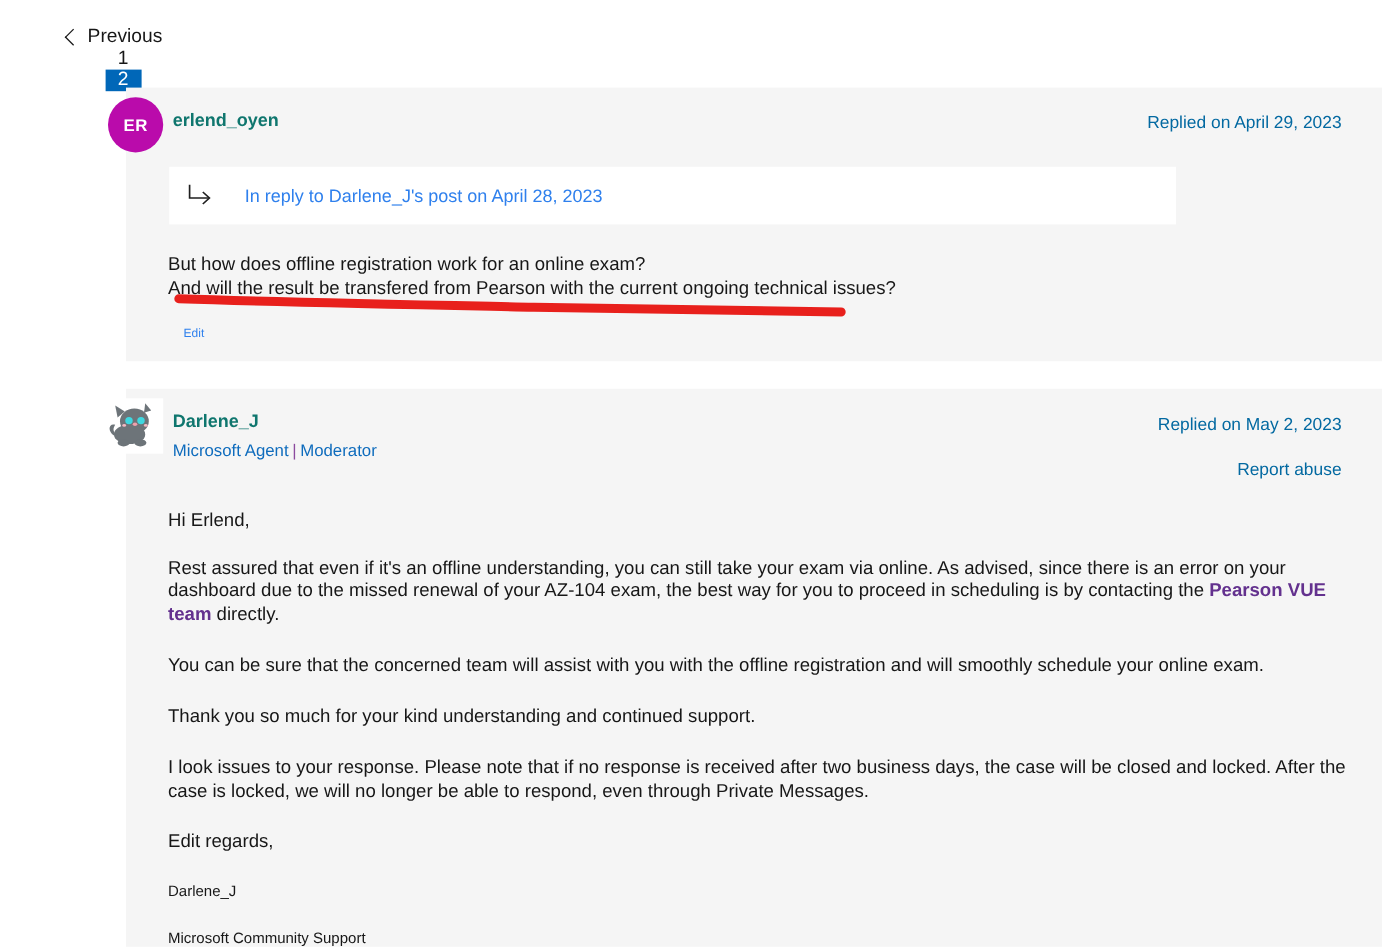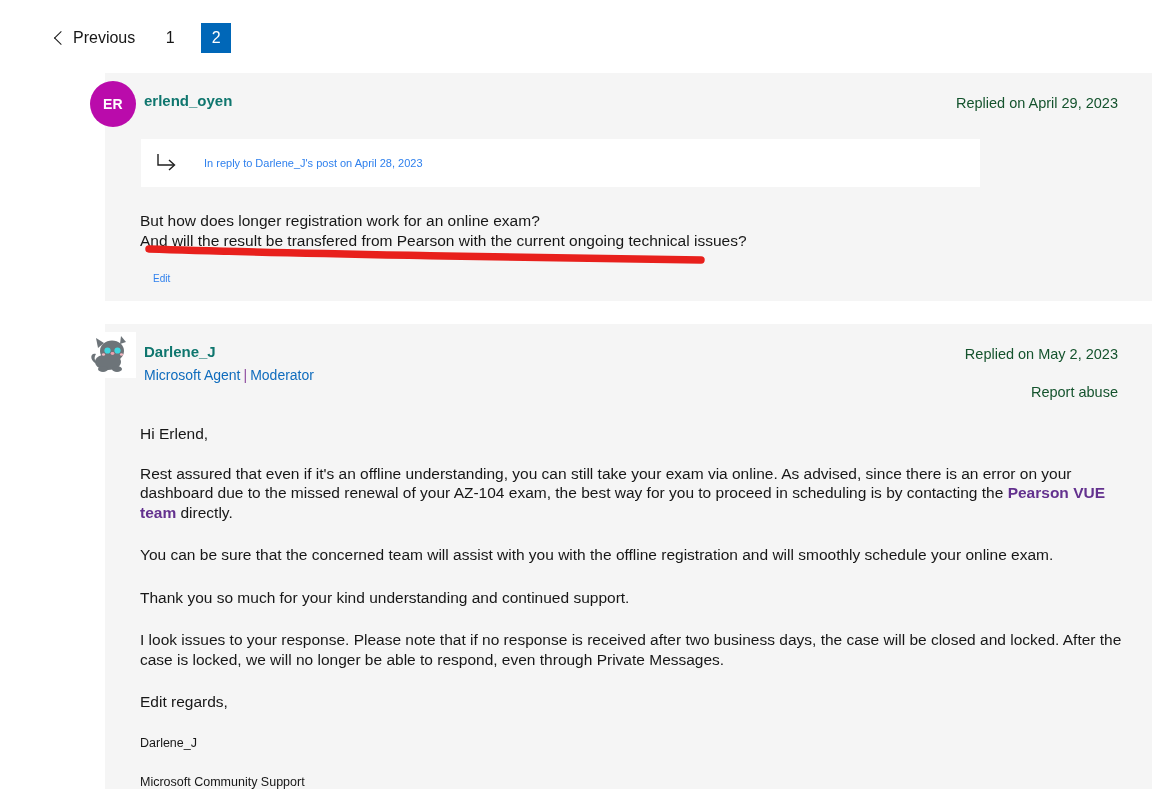--- a/index.html
+++ b/index.html
@@ -15,20 +15,21 @@
   }
 
   
   .pagination {
     position: absolute;
     left: 50px;
     top: 22px;
     display: flex;
     align-items: center;
     height: 32px;
+    flex-direction: column;
   }
   .pg-prev {
     display: flex;
     align-items: center;
     gap: 9px;
     color: #171717;
     font-size: 16px;
     cursor: pointer;
     padding: 0 4px;
   }
@@ -127,21 +128,21 @@
 
   .post-meta {
     position: absolute;
     right: 40px;
     top: 20px;
     text-align: right;
   }
   .meta-link {
     display: block;
     font-size: 14.5px;
-    color: #14532d;
+    color: #0369a1;
     cursor: pointer;
     line-height: 20px;
   }
   .meta-link.second { margin-top: 18px; }
 
   
   .quote-box {
     position: absolute;
     left: 36px;
     top: 66px;
@@ -152,21 +153,21 @@
     align-items: center;
     padding-left: 14px;
   }
   .reply-arrow-icon {
     width: 22px;
     height: 20px;
     flex: 0 0 22px;
     margin-right: 27px;
   }
   .quote-link {
-    font-size: 11px;
+    font-size: 15px;
     color: #2f80ed;
     cursor: pointer;
   }
 
   
   .body-1 {
     position: absolute;
     left: 35px;
     top: 138px;
     font-size: 15.5px;
@@ -243,21 +244,21 @@
 
   <div class="quote-box">
     <svg class="reply-arrow-icon" viewBox="0 0 22 20">
       <path d="M3 1 L3 12 L19 12" fill="none" stroke="#1f1f1f" stroke-width="1.4"></path>
       <path d="M14 7 L19.5 12 L14 17" fill="none" stroke="#1f1f1f" stroke-width="1.4"></path>
     </svg>
     <span class="quote-link">In reply to Darlene_J's post on April 28, 2023</span>
   </div>
 
   <div class="body-1">
-    <div>But how does longer registration work for an online exam?</div>
+    <div>But how does offline registration work for an online exam?</div>
     <div>And will the result be transfered from Pearson with the current ongoing technical issues?</div>
   </div>
 
   <svg class="redline" viewBox="0 0 560 24" preserveAspectRatio="none">
     <path d="M4 8 C 90 11, 200 13, 300 15 C 400 17, 480 18, 556 19" stroke="#e8201c" stroke-width="7.5" fill="none" stroke-linecap="round"></path>
   </svg>
 
   <div class="edit-link">Edit</div>
 </div>
 

